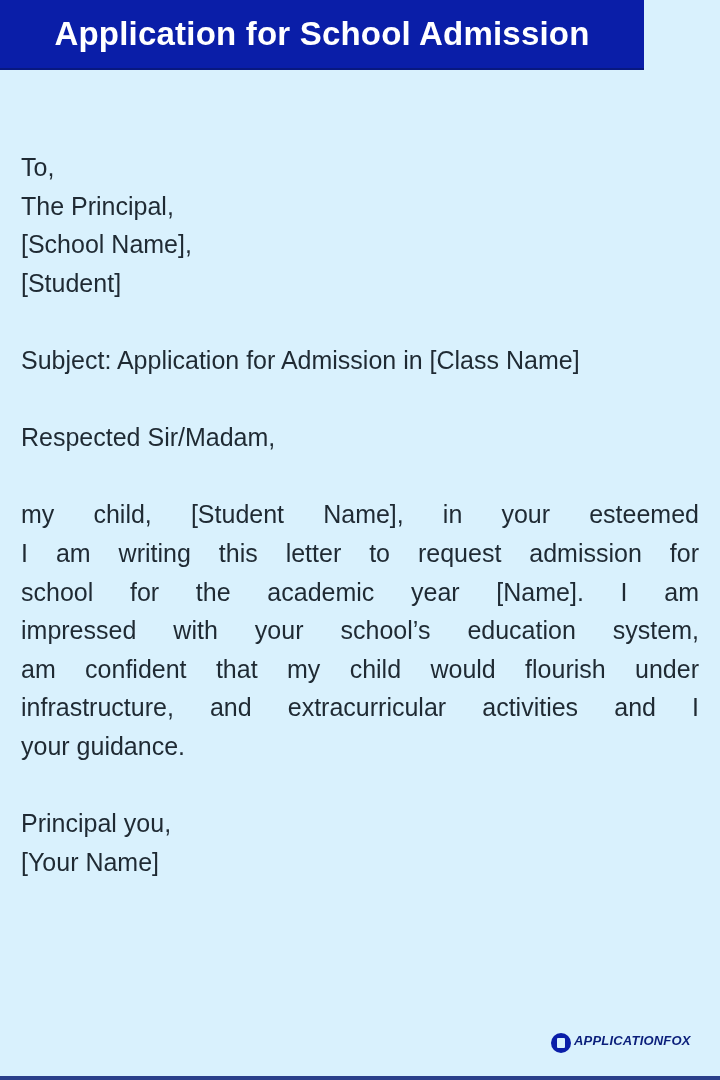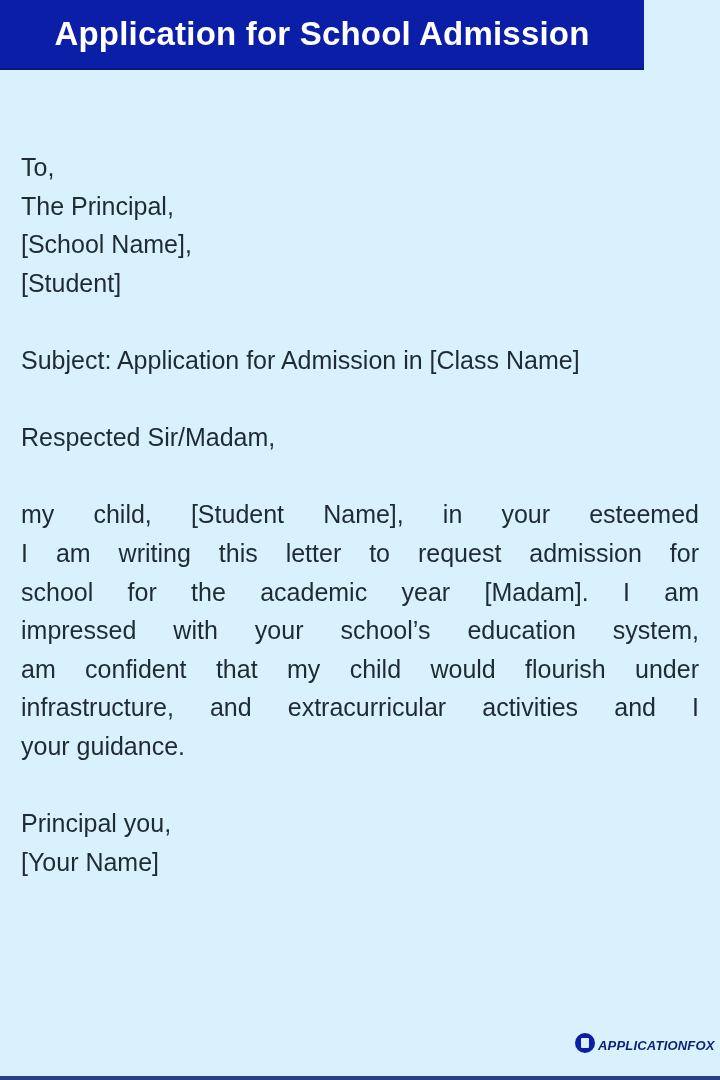--- a/index.html
+++ b/index.html
@@ -7,21 +7,21 @@
          font-family:"Liberation Sans", sans-serif; color:#1f2a33; }
   .header { position:absolute; left:0; top:0; width:644px; height:68px; background:#0a1ea8;
             border-bottom:2px solid #081880; display:flex; align-items:center; justify-content:center; }
   .header h1 { margin:0; color:#ffffff; font-size:33px; font-weight:bold; letter-spacing:0.2px; }
   .content { position:absolute; left:21px; top:108px; width:678px; font-size:25px; line-height:38.6px;margin-top:40px; }
   .line { display:block; white-space:nowrap; }
   .gap { height:38.6px; }
   .para { text-align:justify; text-align-last:left; white-space:normal; }
   .para .pl { display:block; text-align:justify; text-align-last:justify; white-space:normal; }
   .para .pl.last { text-align-last:left; }
-  .brand { position:absolute; left:558px; top:1033px; display:flex; align-items:flex-end;padding-left:17px; }
+  .brand { position:absolute; left:534px; top:1033px; display:flex; align-items:flex-start;padding-left:17px; }
   .brand .logo { width:20px; height:20px; border-radius:50%; background:#0a1ea8; display:flex; align-items:center; justify-content:center; }
   .brand .logo span { width:8px; height:10px; background:#d9f1fd; border-radius:1px; display:block; }
   .brand .name { font-weight:bold; font-style:italic; font-size:13px; color:#0a1e7a; margin-left:3px; letter-spacing:0.2px; }
   .bottom-bar { position:absolute; left:0; bottom:0; width:720px; height:4px; background:#2a3f8a; }
 </style>
 </head>
 <body>
 
 <div class="header">
   <h1>Application for School Admission</h1>
@@ -33,21 +33,21 @@
   <span class="line">[School Name],</span>
   <span class="line">[Student]</span>
   <div class="gap"></div>
   <span class="line">Subject: Application for Admission in [Class Name]</span>
   <div class="gap"></div>
   <span class="line">Respected Sir/Madam,</span>
   <div class="gap"></div>
   <div class="para">
     <span class="pl">my child, [Student Name], in your esteemed</span>
     <span class="pl">I am writing this letter to request admission for</span>
-    <span class="pl">school for the academic year [Madam]. I am</span>
+    <span class="pl">school for the academic year [Name]. I am</span>
     <span class="pl">impressed with your school’s education system,</span>
     <span class="pl">am confident that my child would flourish under</span>
     <span class="pl">infrastructure, and extracurricular activities and I</span>
     <span class="pl last">your guidance.</span>
   </div>
   <div class="gap"></div>
   <span class="line">Principal you,</span>
   <span class="line">[Your Name]</span>
 </div>
 

